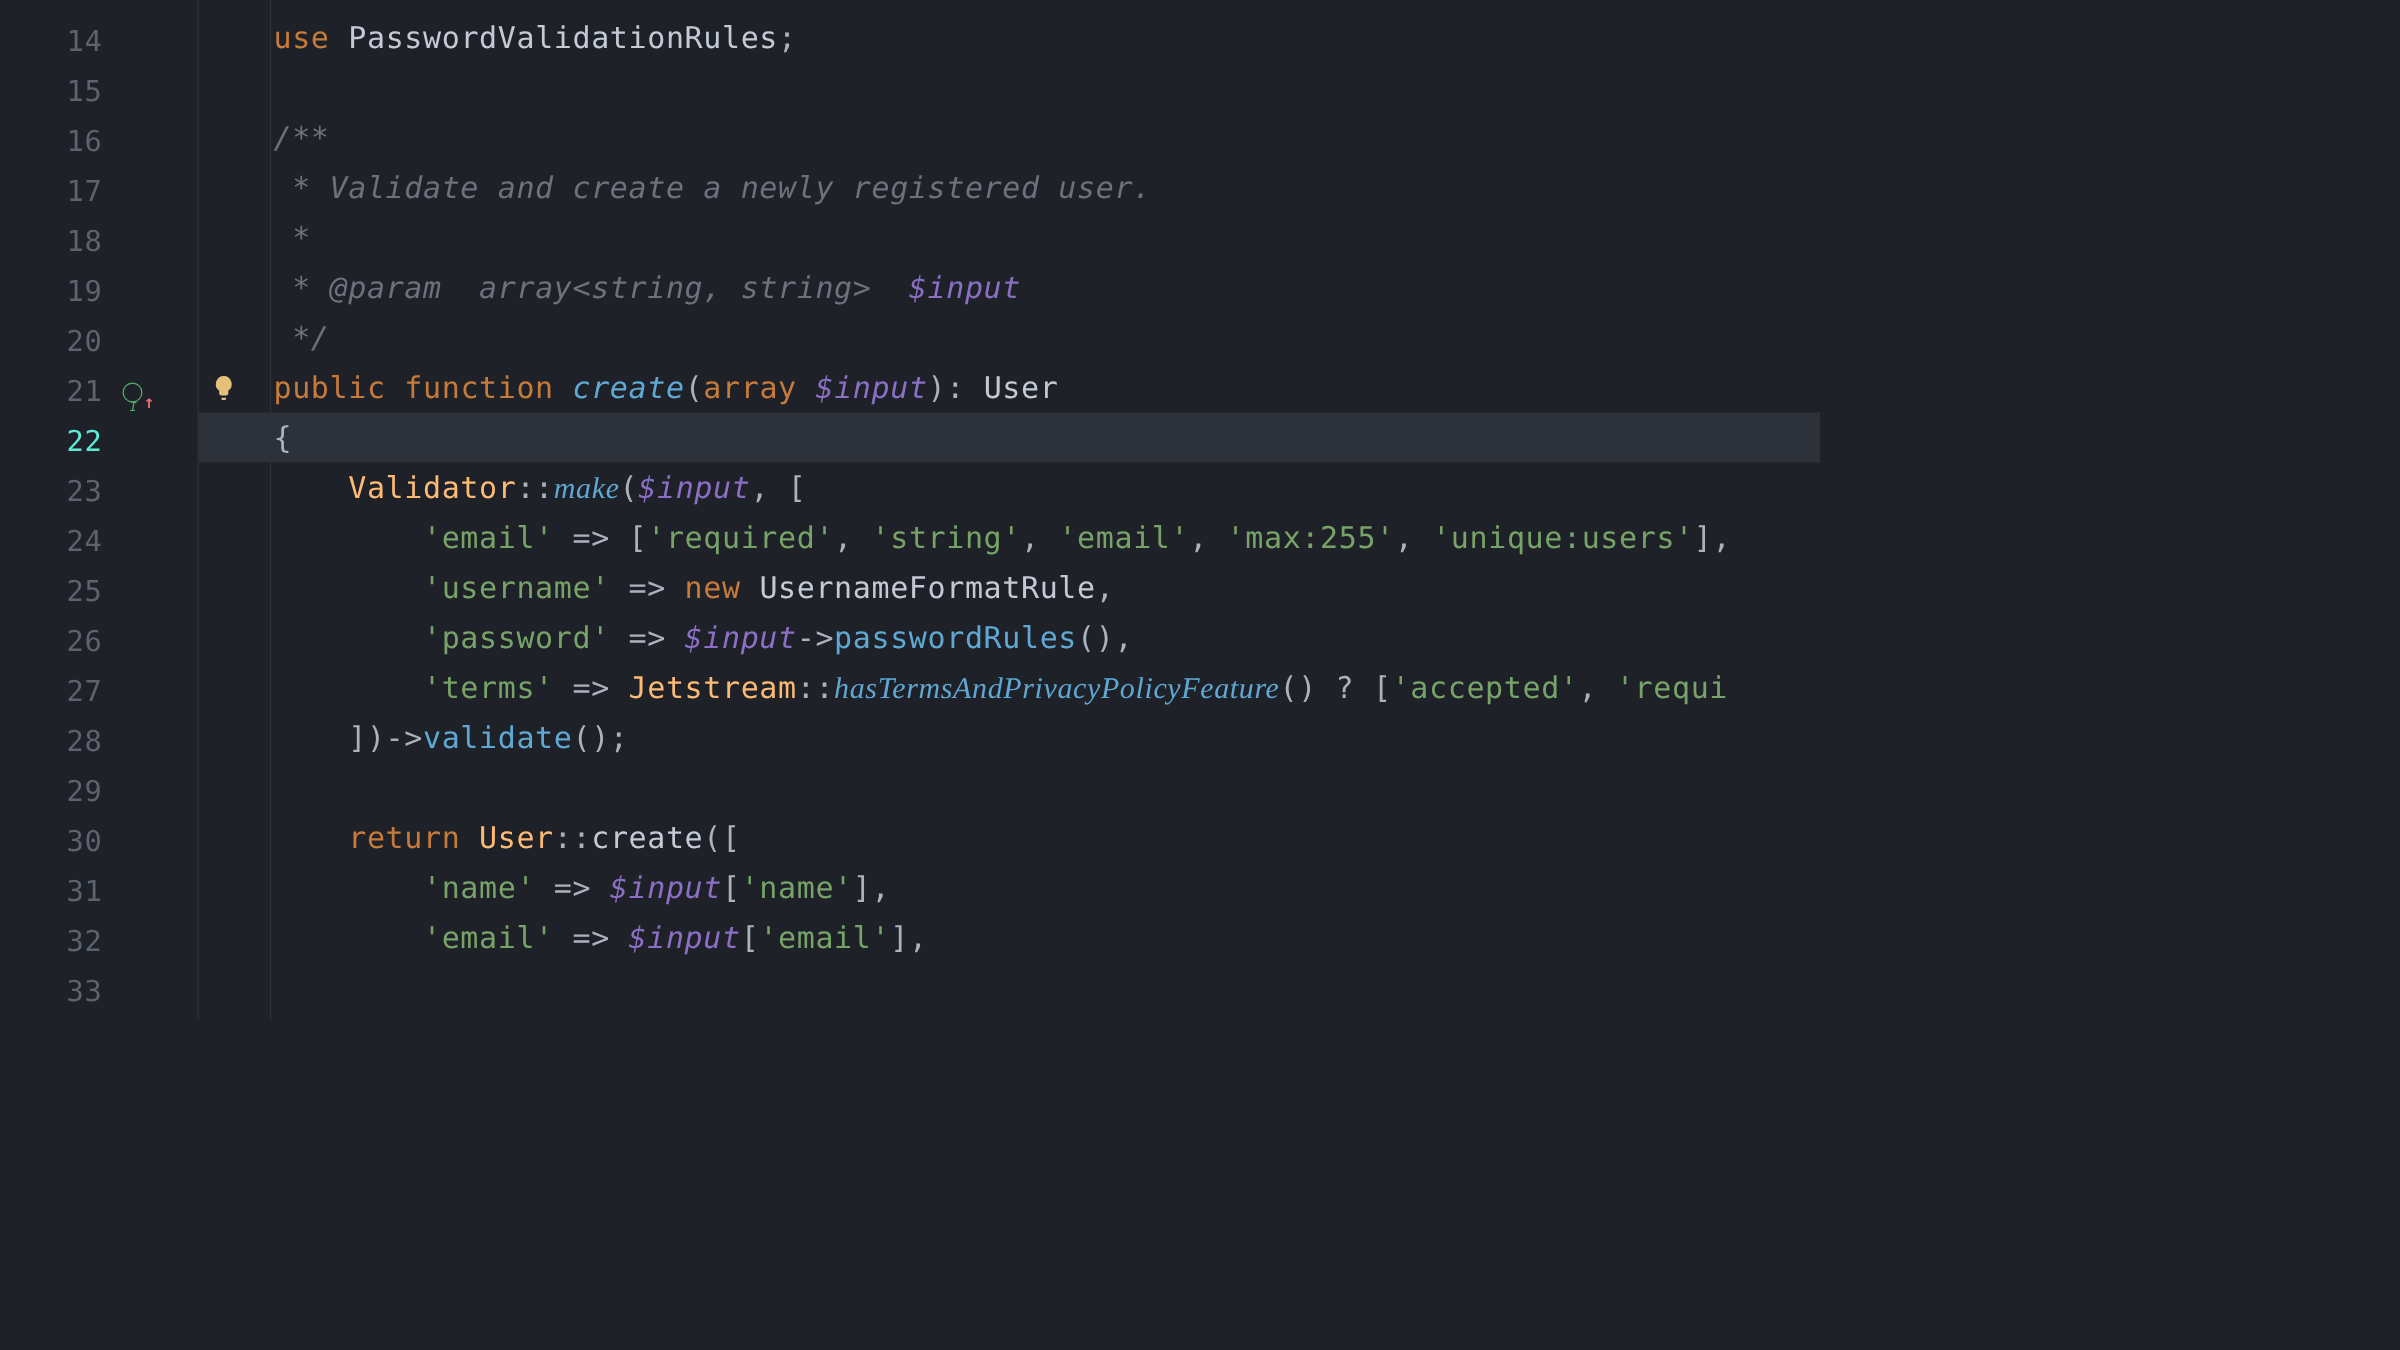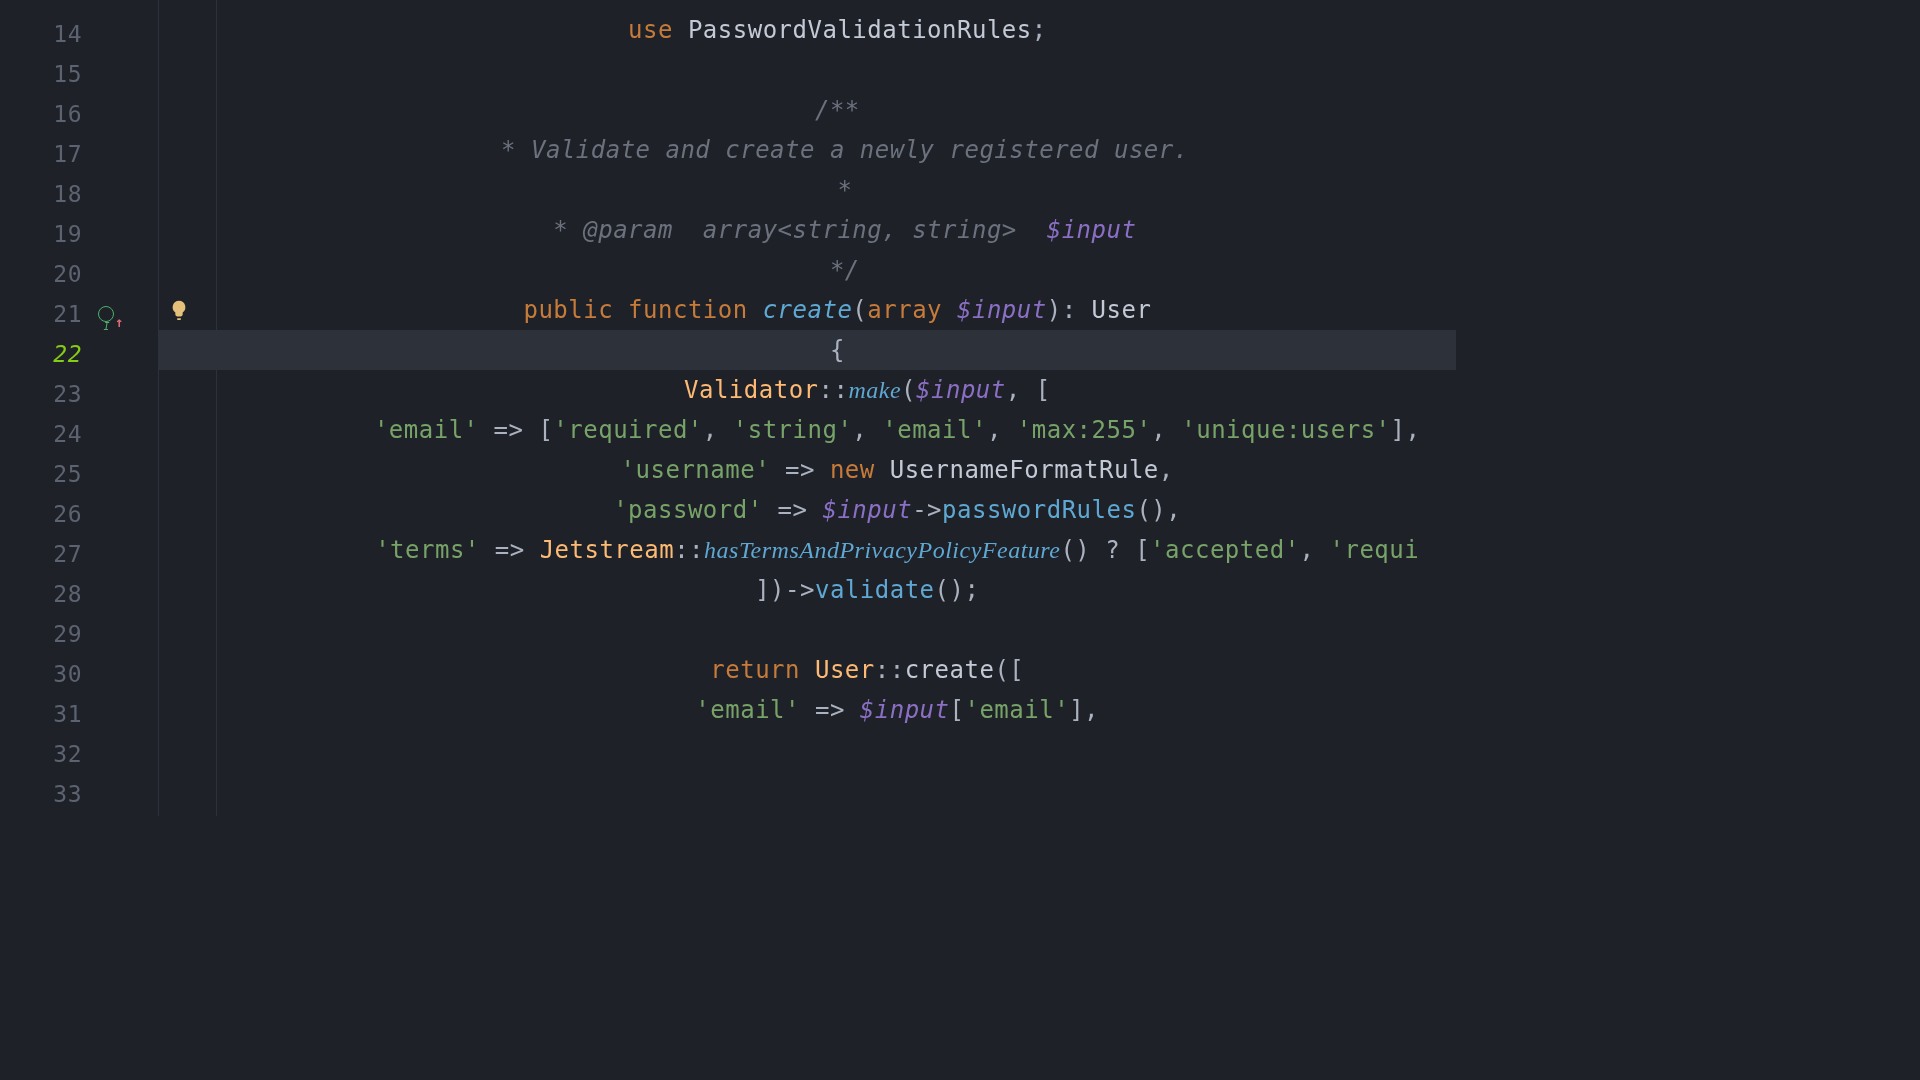--- a/index.html
+++ b/index.html
@@ -27,22 +27,21 @@
   .line-num {
     height: 40px;
     line-height: 40px;
     text-align: right;
     padding-right: 76px;
     color: #5c6370;
     font-size: 23px;
     position: relative;
   }
   .line-num.current {
-    color: #84cc16;
-    font-style: italic;
+    color: #5eead4;
   }
   .override-icon {
     position: absolute;
     right: 40px;
     top: 50%;
     transform: translateY(-50%);
     width: 20px;
     height: 20px;
   }
   .override-icon::before {
@@ -93,21 +92,20 @@
     width: 1px;
     background: #2c313a;
   }
   .line {
     height: 40px;
     line-height: 40px;
     white-space: pre;
     padding-left: 0;
     color: #abb2bf;
     position: relative;
-    text-align: center;
   }
   .line.highlight {
     background: #2c313a;
   }
   .tok-keyword { color: #c67b3b; }
   .tok-type { color: #c67b3b; }
   .tok-class { color: #c3cad6; }
   .tok-function { color: #5fa8d3; font-style: italic; }
   .tok-function-call { color: #5fa8d3; }
   .tok-variable { color: #8a6fc4; font-style: italic; }
@@ -158,19 +156,20 @@
       <div class="line"><span>    </span><span class="tok-keyword">public</span><span> </span><span class="tok-keyword">function</span><span> </span><span class="tok-function">create</span><span class="tok-punct">(</span><span class="tok-type">array</span><span> </span><span class="tok-variable">$input</span><span class="tok-punct">)</span><span class="tok-punct">: </span><span class="tok-class">User</span></div>
       <div class="line highlight"><span>    </span><span class="tok-punct">{</span></div>
       <div class="line"><span>        </span><span class="tok-static">Validator</span><span class="tok-punct">::</span><span class="tok-method-italic">make</span><span class="tok-punct">(</span><span class="tok-variable">$input</span><span class="tok-punct">, [</span></div>
       <div class="line"><span>            </span><span class="tok-string">'email'</span><span class="tok-punct"> =&gt; [</span><span class="tok-string">'required'</span><span class="tok-punct">, </span><span class="tok-string">'string'</span><span class="tok-punct">, </span><span class="tok-string">'email'</span><span class="tok-punct">, </span><span class="tok-string">'max:255'</span><span class="tok-punct">, </span><span class="tok-string">'unique:users'</span><span class="tok-punct">],</span></div>
       <div class="line"><span>            </span><span class="tok-string">'username'</span><span class="tok-punct"> =&gt; </span><span class="tok-new">new</span><span> </span><span class="tok-class">UsernameFormatRule</span><span class="tok-punct">,</span></div>
       <div class="line"><span>            </span><span class="tok-string">'password'</span><span class="tok-punct"> =&gt; </span><span class="tok-this">$input</span><span class="tok-punct">-&gt;</span><span class="tok-function-call">passwordRules</span><span class="tok-punct">(),</span></div>
       <div class="line"><span>            </span><span class="tok-string">'terms'</span><span class="tok-punct"> =&gt; </span><span class="tok-static">Jetstream</span><span class="tok-punct">::</span><span class="tok-method-italic">hasTermsAndPrivacyPolicyFeature</span><span class="tok-punct">() ? [</span><span class="tok-string">'accepted'</span><span class="tok-punct">, </span><span class="tok-string">'requi</span></div>
       <div class="line"><span>        </span><span class="tok-punct">])-&gt;</span><span class="tok-function-call">validate</span><span class="tok-punct">();</span></div>
       <div class="line"></div>
       <div class="line"><span>        </span><span class="tok-keyword">return</span><span> </span><span class="tok-static">User</span><span class="tok-punct">::</span><span class="tok-class">create</span><span class="tok-punct">([</span></div>
+      <div class="line"><span>            </span><span class="tok-string">'name'</span><span class="tok-punct"> =&gt; </span><span class="tok-variable">$input</span><span class="tok-punct">[</span><span class="tok-string">'name'</span><span class="tok-punct">],</span></div>
       <div class="line"><span>            </span><span class="tok-string">'email'</span><span class="tok-punct"> =&gt; </span><span class="tok-variable">$input</span><span class="tok-punct">[</span><span class="tok-string">'email'</span><span class="tok-punct">],</span></div>
     </div>
 </div>
 
 <div class="bulb" style="top: 299px;"><svg viewBox="0 0 24 24">
       <path fill="#e5c07b" d="M12 2a7 7 0 0 0-4 12.7V17a2 2 0 0 0 2 2h4a2 2 0 0 0 2-2v-2.3A7 7 0 0 0 12 2zm-2 19h4v1a1 1 0 0 1-1 1h-2a1 1 0 0 1-1-1z"></path>
     </svg></div>
 
 </body></html>

